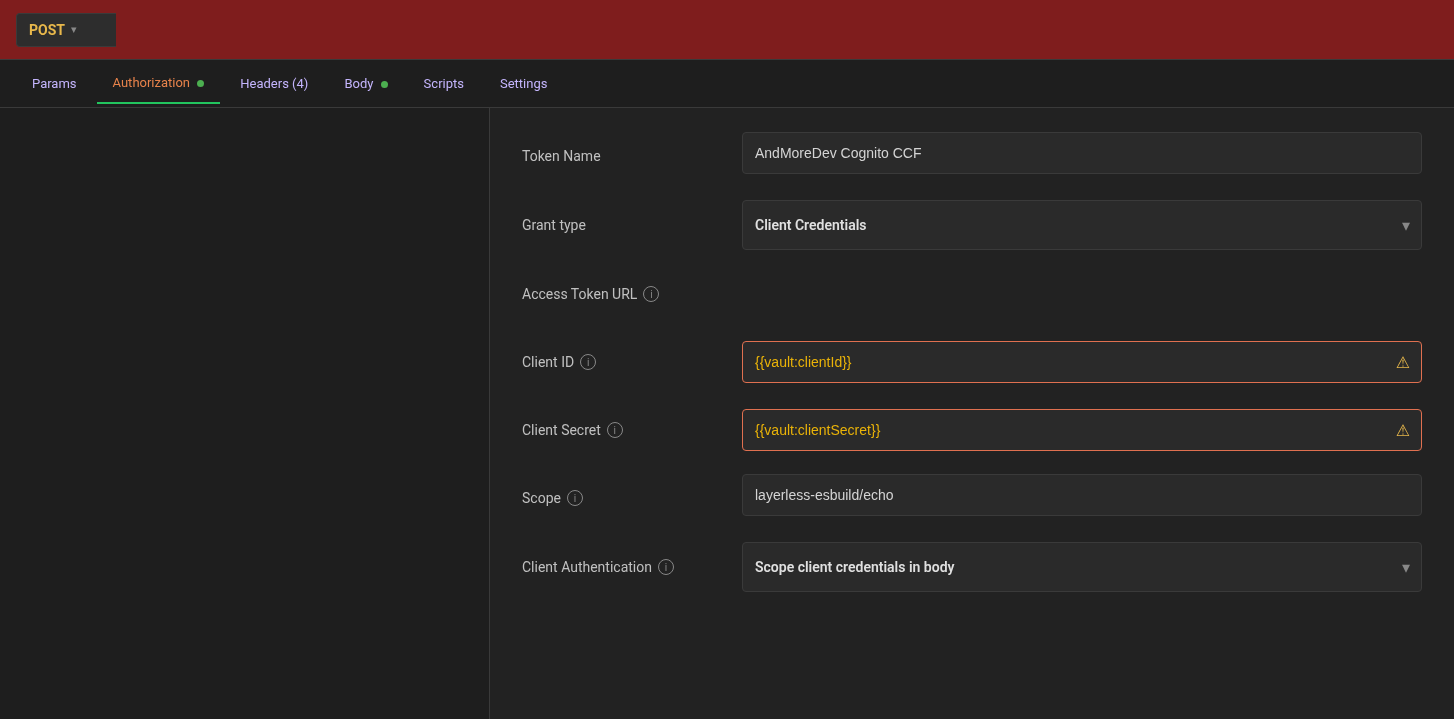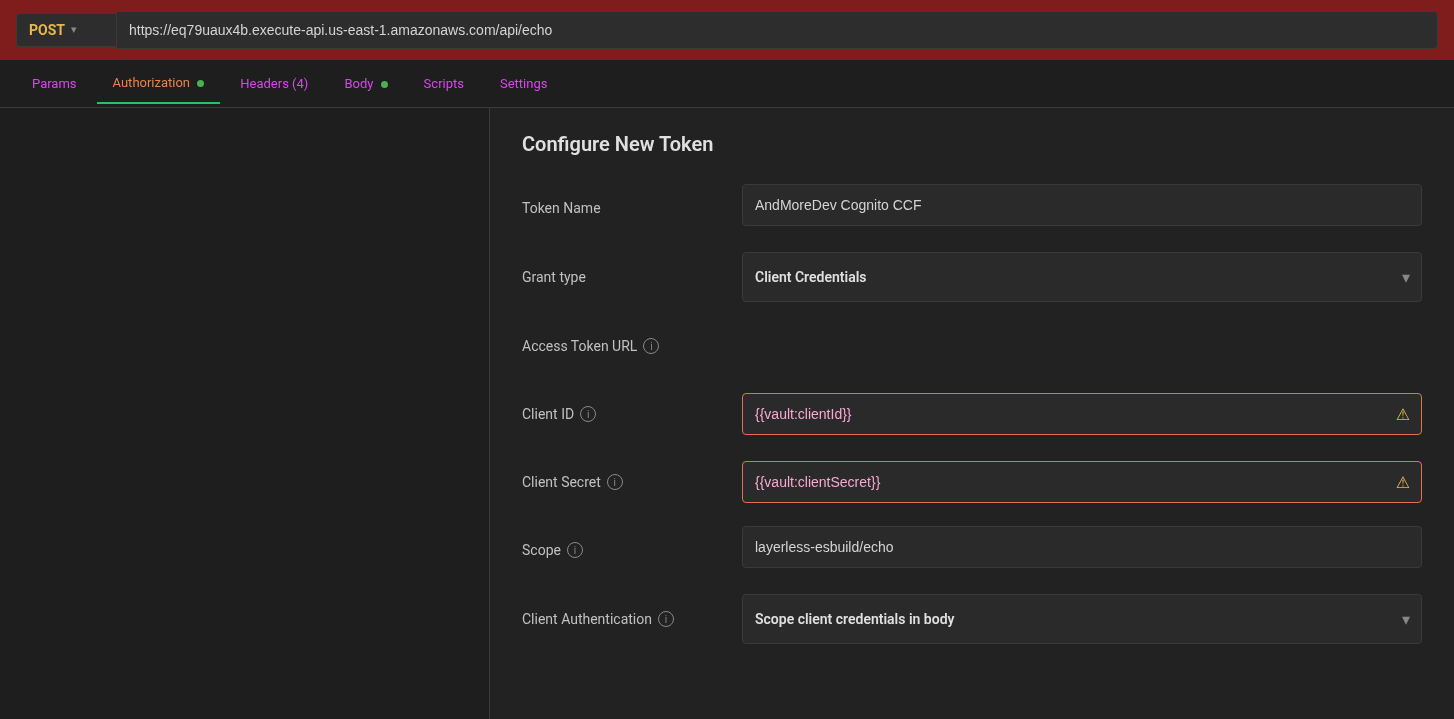--- a/index.html
+++ b/index.html
@@ -70,21 +70,21 @@
       border-bottom: 1px solid #3a3a3a;
       padding: 0 16px;
       background-color: #1e1e1e;
       height: 48px;
       gap: 4px;
     }
 
     .tab {
       padding: 12px 16px;
       cursor: pointer;
-      color: #d946ef;
+      color: #c4b5fd;
       font-size: 13px;
       position: relative;
       white-space: nowrap;
     }
 
     .tab.active {
       color: #e8834b;
       border-bottom: 2px solid #22c55e;
     }
 
@@ -164,21 +164,21 @@
       border: 1px solid #3a3a3a;
       border-radius: 4px;
       padding: 10px 12px;
       color: #d4d4d4;
       font-size: 14px;
       outline: none;
       height: 42px;
     }
 
     .form-input.vault-var {
-      color: #f9a8d4;
+      color: #eab308;
       border-color: #e07050;
     }
 
     .input-with-icon {
       flex: 1;
       position: relative;
       display: flex;
       align-items: center;
     }
 
@@ -229,21 +229,20 @@
     }
   </style>
 </head>
 <body>
 
 <div class="url-bar">
   <div class="method-selector">
     <span class="method-text">POST</span>
     <span class="chevron-icon">▾</span>
   </div>
-  <input class="url-input" type="text" value="https://eq79uaux4b.execute-api.us-east-1.amazonaws.com/api/echo" style="">
 </div>
 
 <div class="tabs-bar">
   <div class="tab">
     <span>Params</span>
   </div>
   <div class="tab active">
     <span>Authorization</span>
     <span class="tab-dot green"></span>
   </div>
@@ -261,21 +260,20 @@
     <span>Settings</span>
   </div>
 </div>
 
 <div class="main-content">
 
   <div class="left-panel">
   </div>
 
   <div class="right-panel">
-    <div class="configure-title">Configure New Token</div>
 
     <div class="form-row">
       <div class="form-label">
         <span>Token Name</span>
       </div>
       <input class="form-input" type="text" value="AndMoreDev Cognito CCF" style="">
     </div>
 
     <div class="form-row">
       <div class="form-label">

